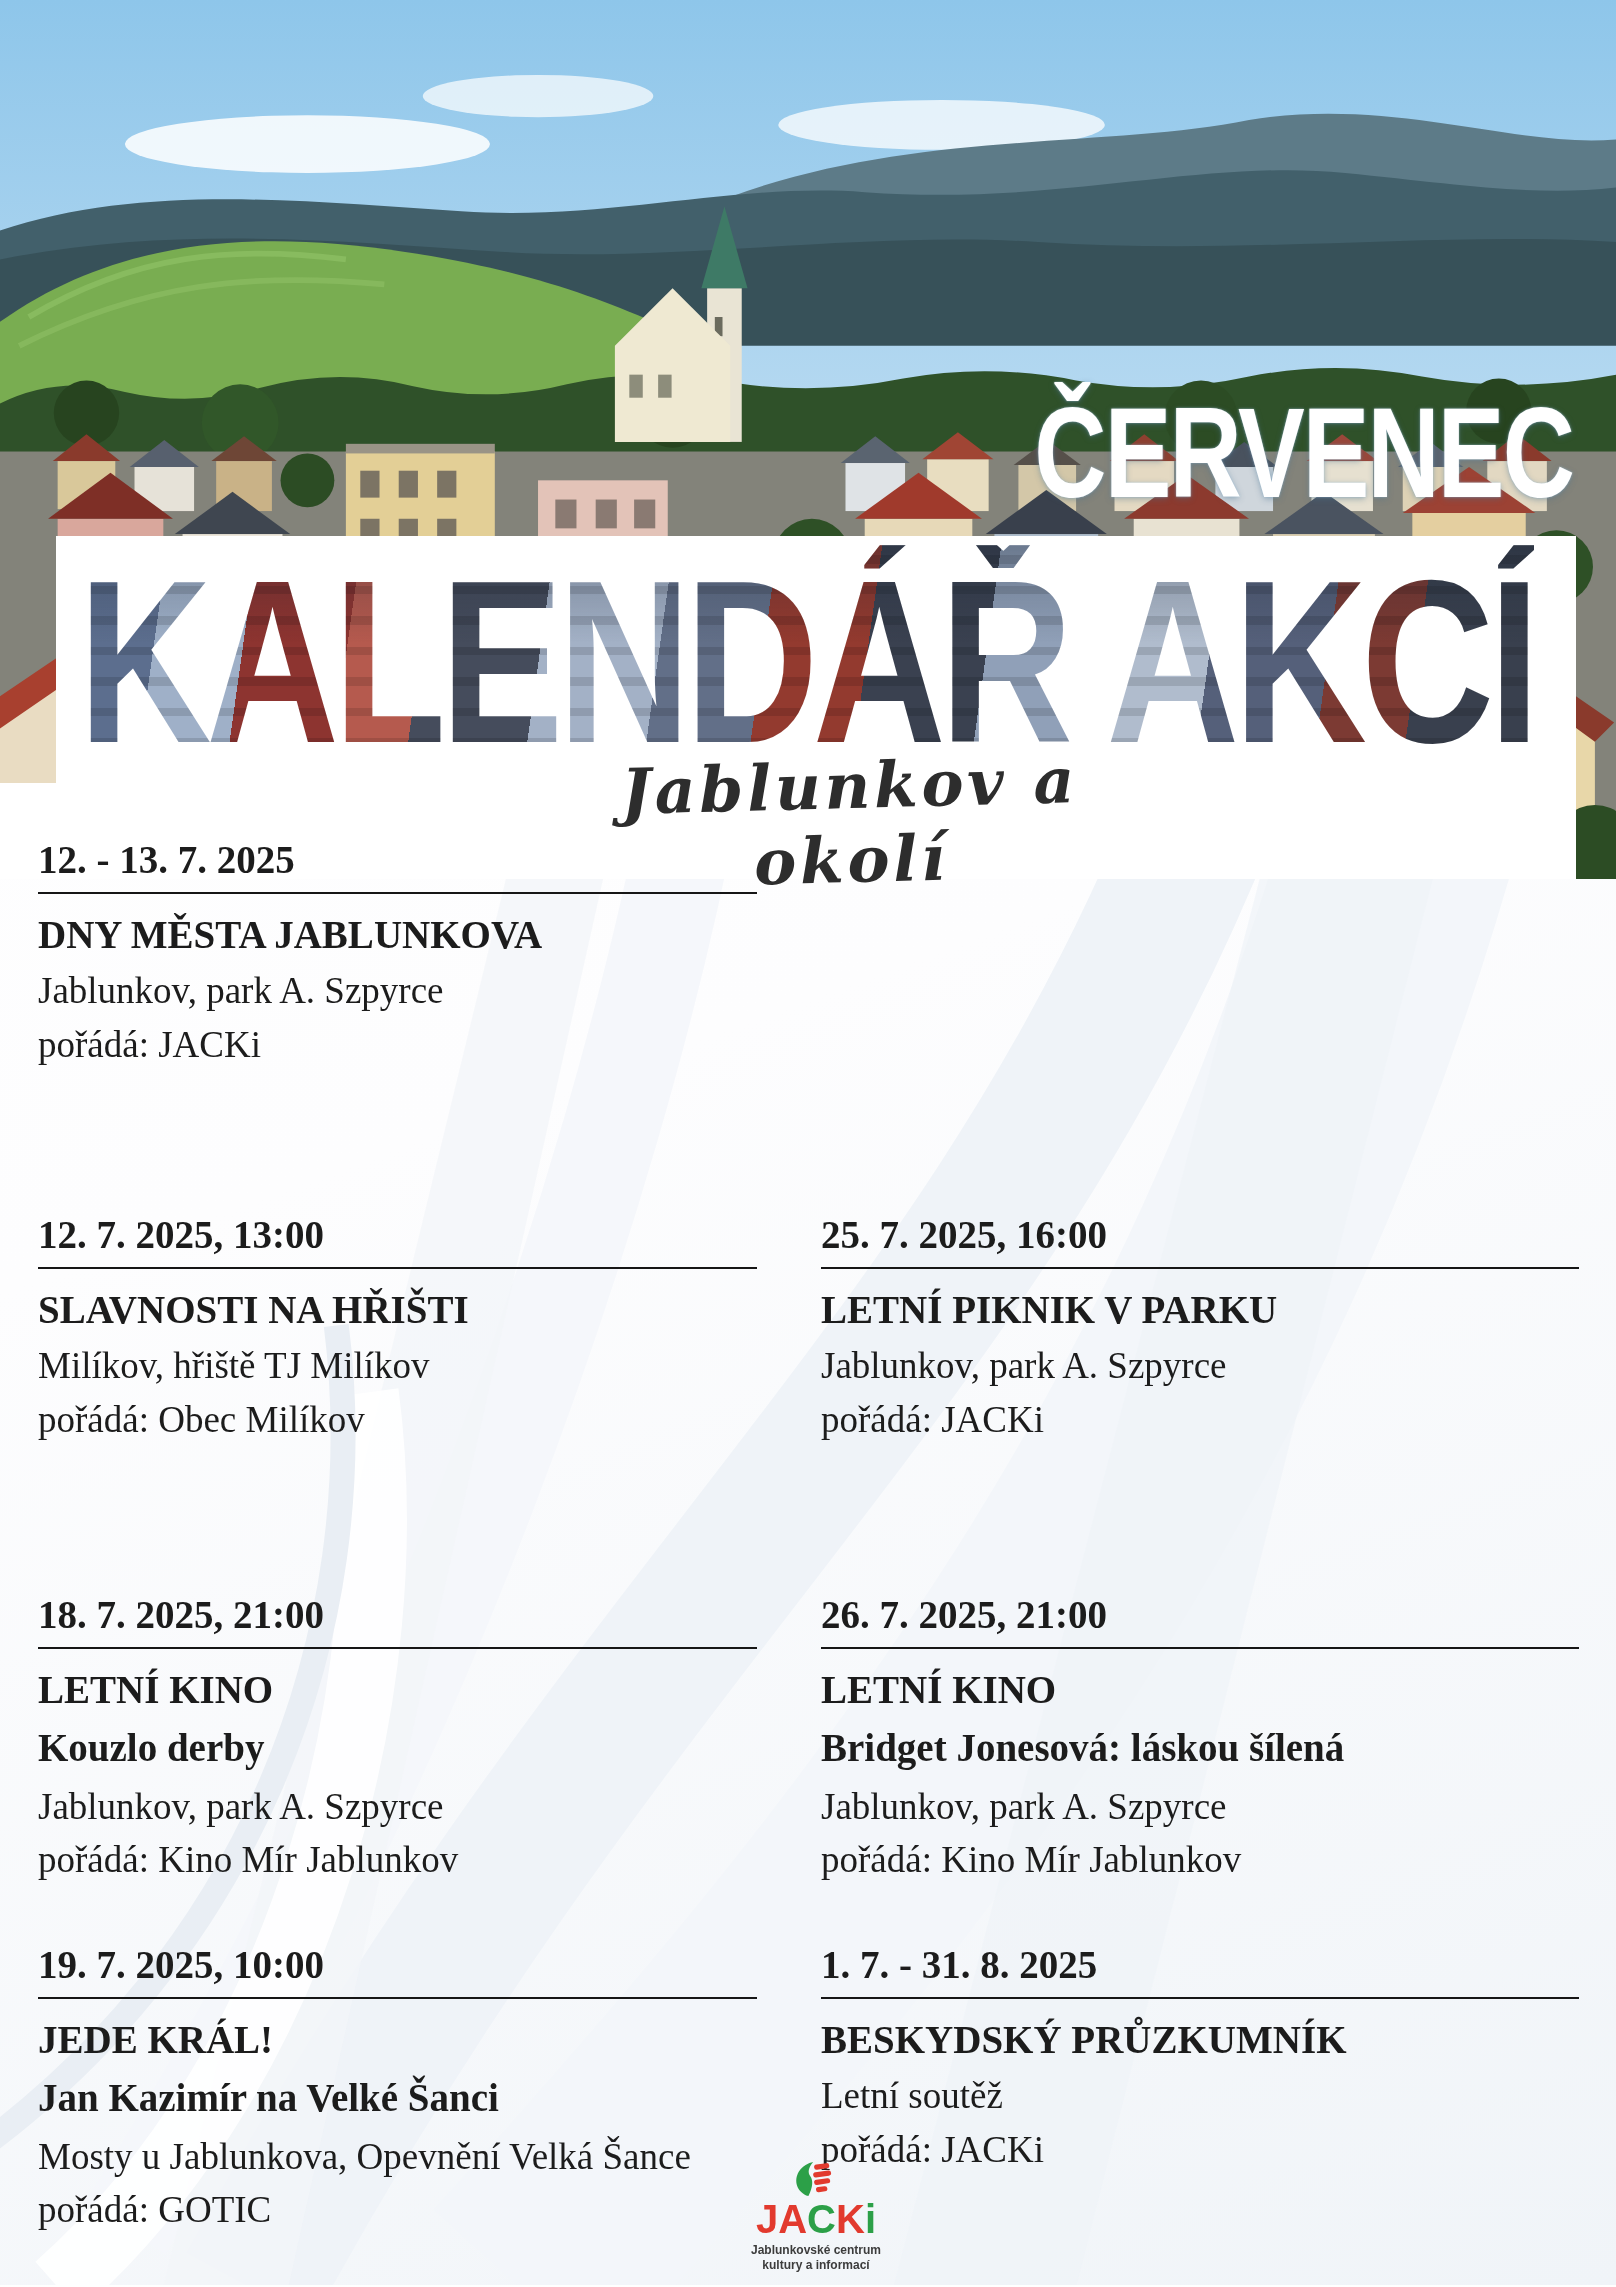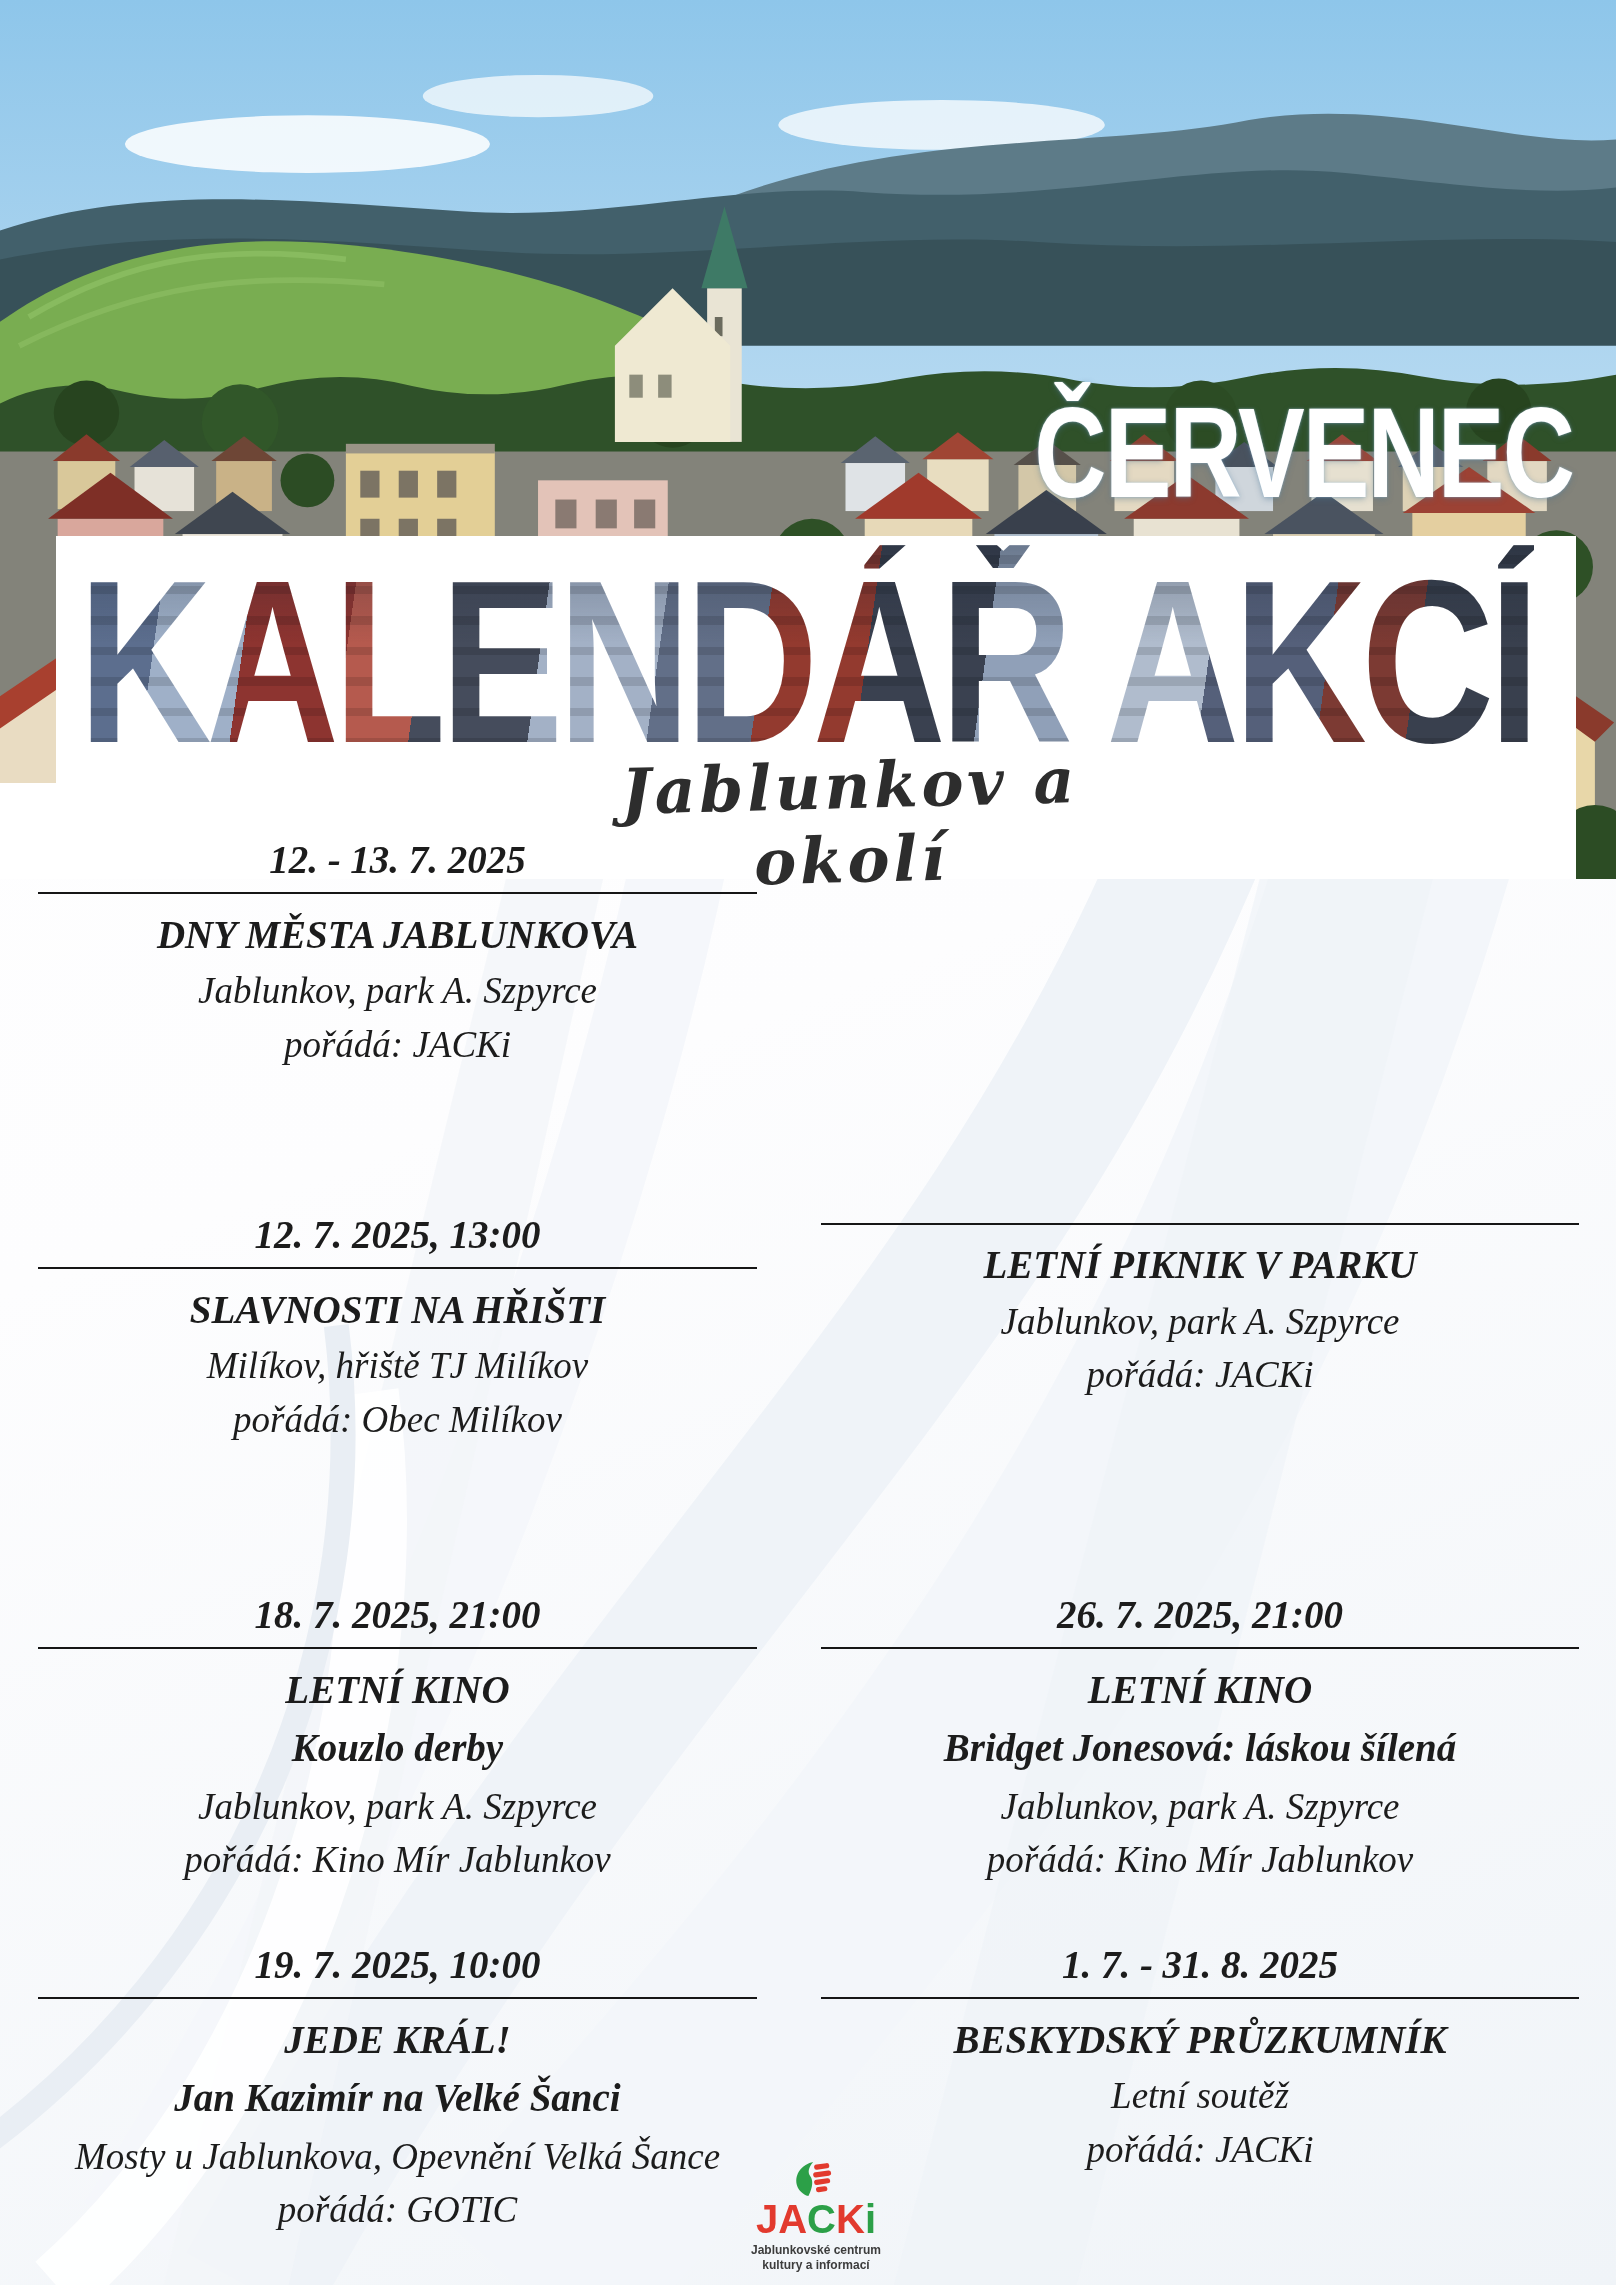--- a/index.html
+++ b/index.html
@@ -36,21 +36,21 @@
             #454c5c 24% 32%,#a3b1c6 32% 40%,#626f88 40% 47%,#933a2f 47% 54%,#3a4150 54% 62%,
             #90a0b8 62% 70%,#b0bccd 70% 77%,#55607a 77% 85%,#7c3a33 85% 91%,#39404e 91% 100%);
         -webkit-background-clip:text;background-clip:text;color:transparent;}
 
   
   .script-sub{position:absolute;left:524px;top:749px;width:653px;z-index:4;text-align:center;
         font-family:"DejaVu Serif",serif;font-style:italic;font-weight:600;font-size:63px;
         letter-spacing:3.8px;color:#2d2d2d;transform:rotate(-1.5deg);}
 
   
-  .event{position:absolute;z-index:4;text-align:center;color:#1c1c1c;font-style:italic;}
+  .event{position:absolute;z-index:4;text-align:left;color:#1c1c1c;}
   .e-date{font-size:39px;font-weight:700;line-height:1.15;}
   .e-rule{border:none;border-top:2.9px solid #161616;margin:9.6px 0 12.5px 0;height:0;}
   .e-title{font-size:39px;font-weight:700;line-height:1.45;}
   .e-sub{font-size:39px;font-weight:700;line-height:1.55;}
   .e-loc{font-size:37px;line-height:1.5;}
   .e-org{font-size:37px;line-height:1.4;}
 
   .col-left{left:38px;width:719px;}
   .col-right{left:821px;width:758px;}
 
@@ -227,20 +227,21 @@
   </div>
 
   <div class="event col-left" style="top:1213px;">
     <div class="e-date">12. 7. 2025, 13:00</div>
     <hr class="e-rule">
     <div class="e-title">SLAVNOSTI NA HŘIŠTI</div>
     <div class="e-loc">Milíkov, hřiště TJ Milíkov</div>
     <div class="e-org">pořádá: Obec Milíkov</div>
   </div>
   <div class="event col-right" style="top:1213px;">
+    <div class="e-date">25. 7. 2025, 16:00</div>
     <hr class="e-rule">
     <div class="e-title">LETNÍ PIKNIK V PARKU</div>
     <div class="e-loc">Jablunkov, park A. Szpyrce</div>
     <div class="e-org">pořádá: JACKi</div>
   </div>
 
   <div class="event col-left" style="top:1593px;">
     <div class="e-date">18. 7. 2025, 21:00</div>
     <hr class="e-rule">
     <div class="e-title">LETNÍ KINO</div>

